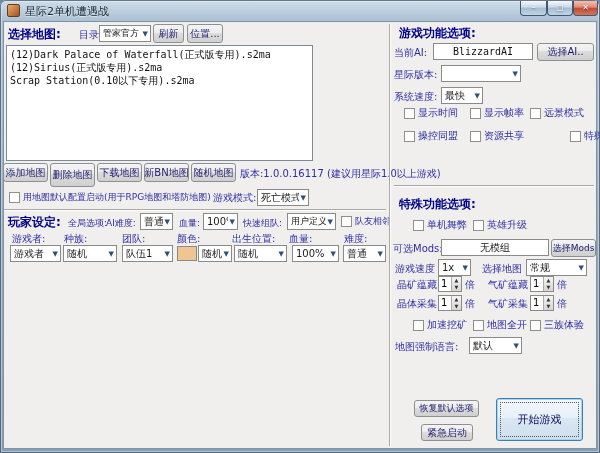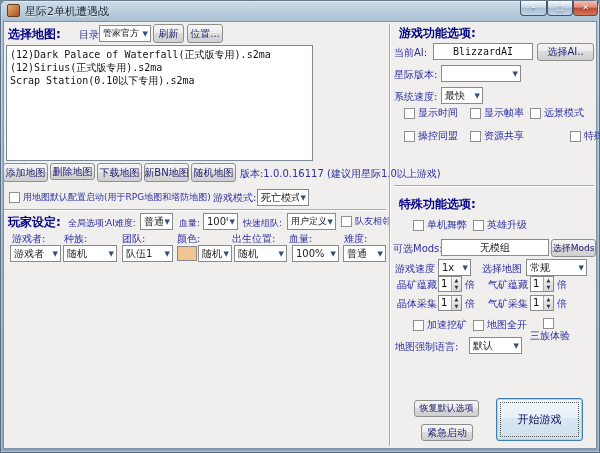--- a/index.html
+++ b/index.html
@@ -90,21 +90,21 @@
 
   <div id="list">
     <div class="li">(12)Dark Palace of Waterfall(正式版专用).s2ma</div>
     <div class="li">(12)Sirius(正式版专用).s2ma</div>
     <div class="li">Scrap Station(0.10以下专用).s2ma</div>
   </div>
 
   <div class="btn" style="left:3px;top:163px;width:45px;height:19px;">
       <span>添加地图</span>
     </div>
-  <div class="btn" style="left:50px;top:163px;width:45px;height:17px;">
+  <div class="btn" style="left:50px;top:163px;width:45px;height:24px;">
       <span>删除地图</span>
     </div>
   <div class="btn" style="left:97px;top:163px;width:45px;height:19px;">
       <span>下载地图</span>
     </div>
   <div class="btn" style="left:144px;top:163px;width:45px;height:19px;">
       <span>新BN地图</span>
     </div>
   <div class="btn" style="left:191px;top:163px;width:45px;height:19px;">
       <span>随机地图</span>
@@ -301,21 +301,21 @@
   <div class="lbl" style="left:557px;top:298px;">倍</div>
 
   <div class="chk" style="left:413px;top:318px;">
     <span class="cb"></span>
       <span>加速挖矿</span>
   </div>
   <div class="chk" style="left:473px;top:318px;">
     <span class="cb"></span>
       <span>地图全开</span>
   </div>
-  <div class="chk" style="left:530px;top:318px;flex-direction:column;">
+  <div class="chk" style="left:530px;top:318px;">
     <span class="cb"></span>
       <span>三族体验</span>
   </div>
 
   <div class="lbl" style="left:395px;top:341px;">地图强制语言:</div>
   <div class="combo" style="left:469px;top:337px;width:53px;">
     <span class="val">默认</span>
     <span class="arr">▼</span>
   </div>
 

